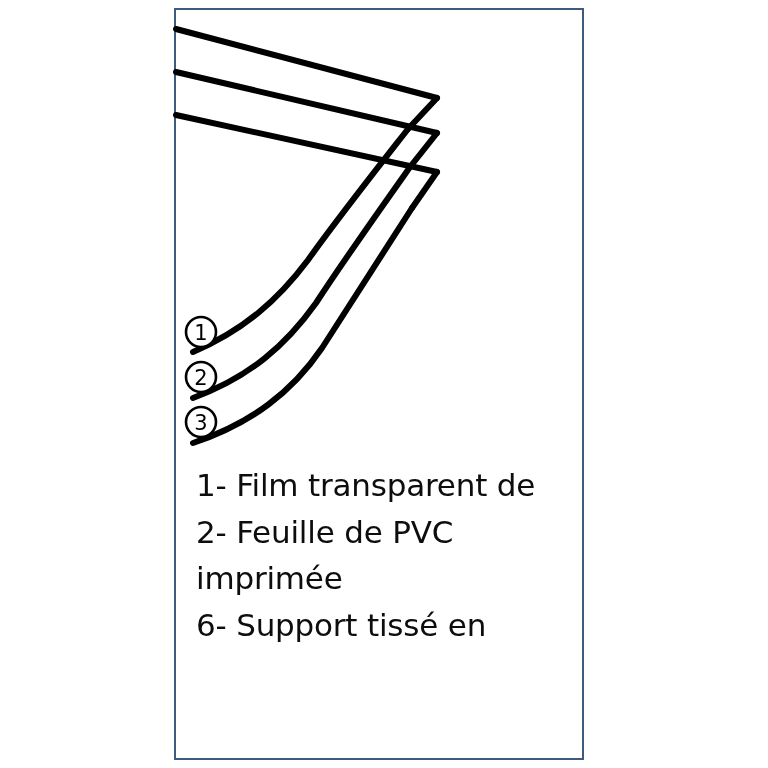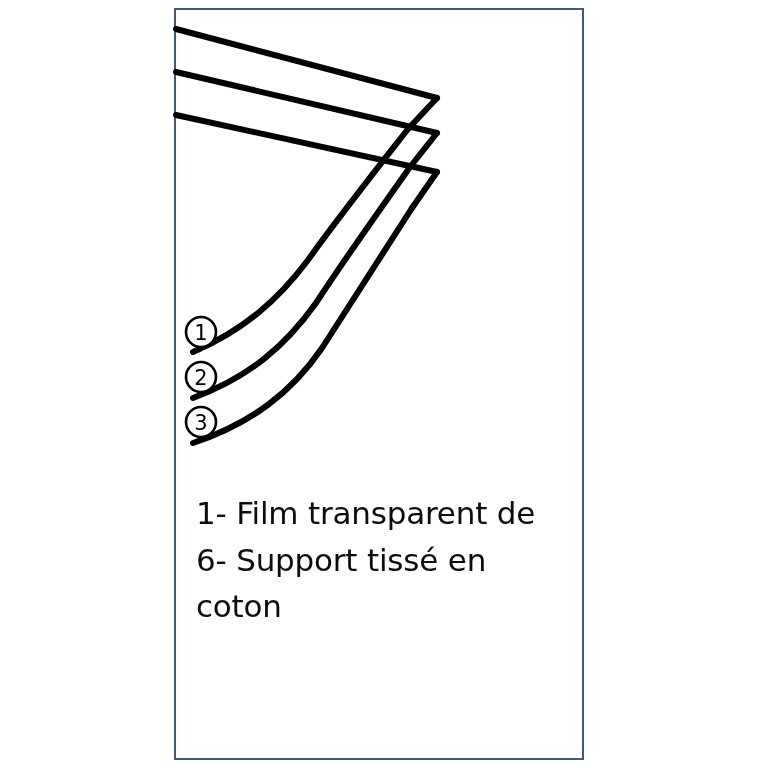--- a/index.html
+++ b/index.html
@@ -33,21 +33,21 @@
     position: absolute;
     left: 0;
     top: 0;
     width: 768px;
     height: 768px;
     pointer-events: none;
   }
   #caption-block {
     position: absolute;
     left: 196px;
-    top: 490px;
+    top: 462px;
     width: 372px;
   }
   .caption-line {
     font-family: "DejaVu Sans", sans-serif;
     font-size: 31px;
     line-height: 46.5px;
     color: #0d0d0d;
     white-space: nowrap;
     letter-spacing: -0.2px;
   }
@@ -99,17 +99,18 @@
     </g>
     <g>
       <circle cx="201" cy="422" r="15" fill="#ffffff" stroke="#000000" stroke-width="2.6"></circle>
       <text class="callout-label" x="201" y="423">3</text>
     </g>
 
   </svg>
 
   <div id="caption-block">
     <div class="caption-line">1- Film transparent de</div>
+    <div class="caption-line">2- Feuille de PVC</div>
+    <div class="caption-line">imprimée</div>
     <div class="caption-line">6- Support tissé en</div>
-    <div class="caption-line">coton</div>
   </div>
 
 </div>
 
 </body></html>

